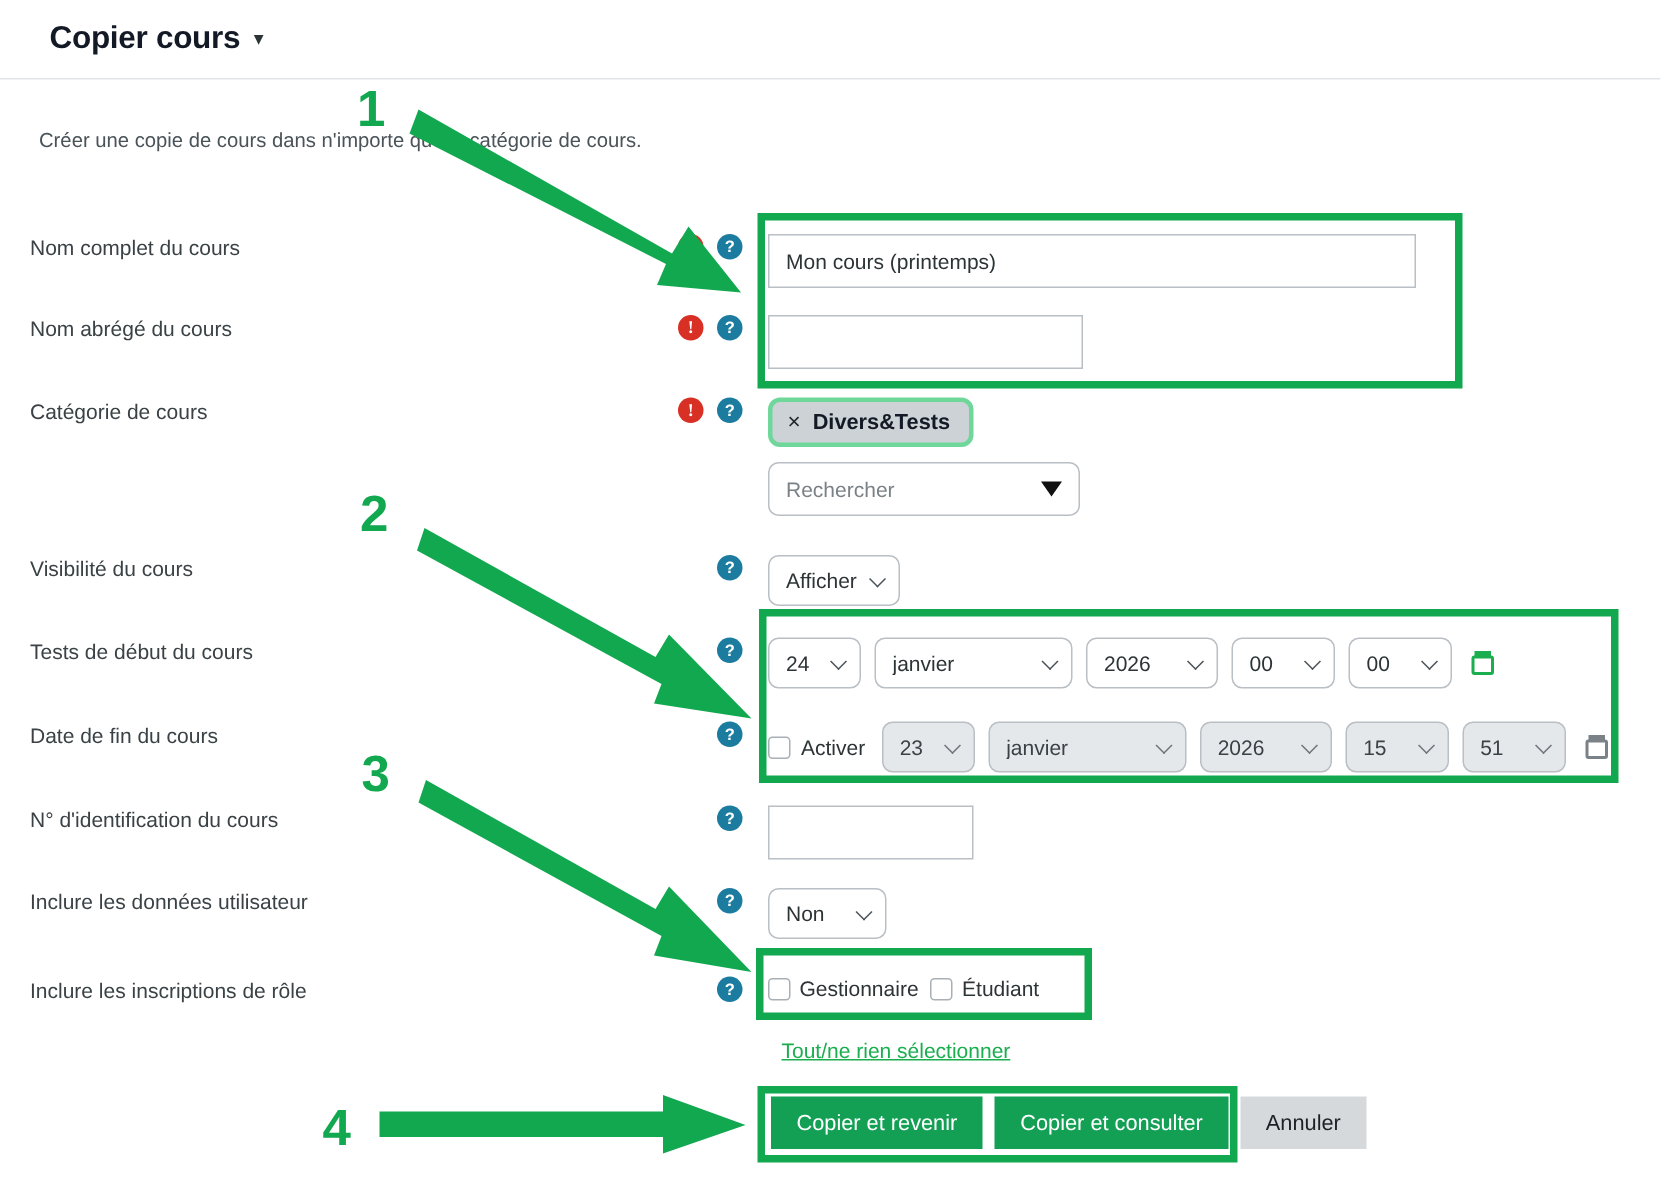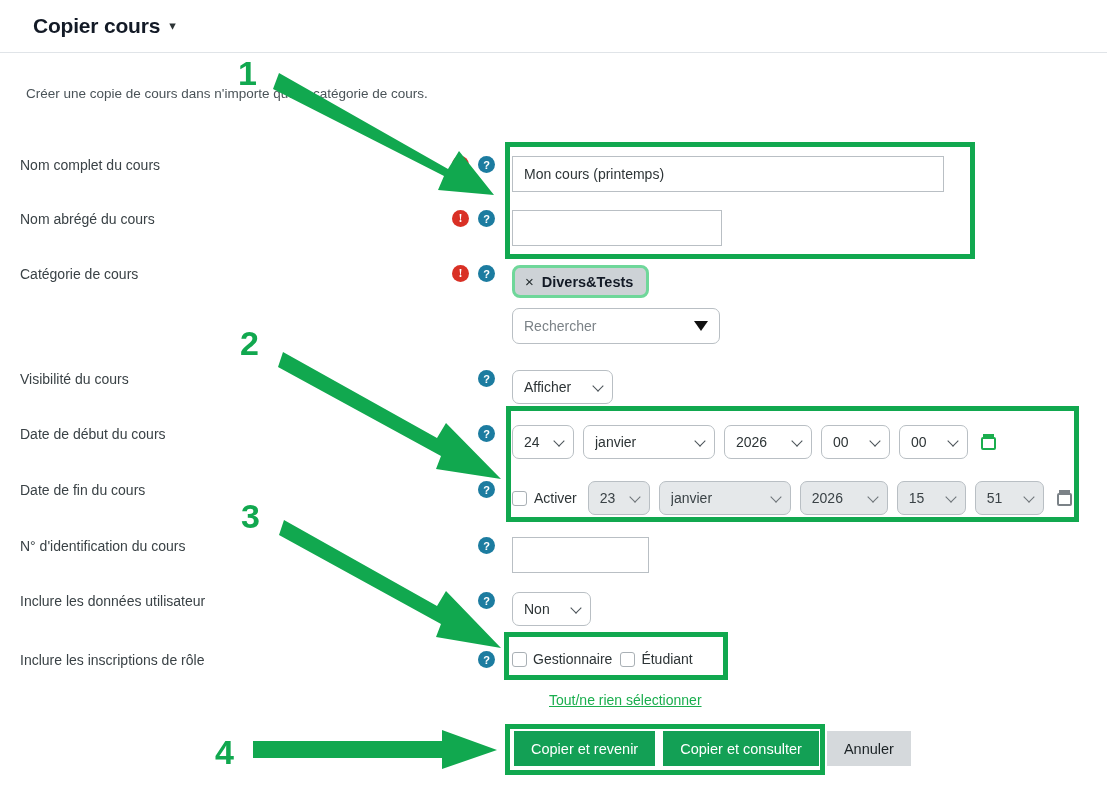--- a/index.html
+++ b/index.html
@@ -76,21 +76,21 @@
   .sel-wrap { position: relative; display: inline-block; }
   .sel-wrap::after {
     content: ""; position: absolute; right: 11px; top: 50%;
     width: 7px; height: 7px; margin-top: -5px;
     border-right: 1.6px solid #4a5358; border-bottom: 1.6px solid #4a5358;
     transform: rotate(45deg); pointer-events: none;
   }
   .sel-wrap.disabled::after { border-color: #6d7478; }
   select.sel.disabled { background: #e5e8ea; border-color: #b9bfc4; color: #3a4246; }
 
-  .w-visib { width: 101px; }
+  .w-visib { width: 88px; }
   .w-day   { width: 62px; }
   .w-month { width: 132px; }
   .w-year  { width: 88px; }
   .w-time  { width: 69px; }
   .w-non   { width: 79px; }
 
   
   .tag {
     display: inline-flex; align-items: center; gap: 8px;
     background: #cdd2d6; border: 3px solid #6fd79a; border-radius: 8px;
@@ -127,21 +127,21 @@
     width: 15px; height: 15px; border: 1px solid #a9b0b5; border-radius: 3px;
     background: #fff; flex: 0 0 15px;
   }
   .activer span { font-size: 14px; color: #2d3436; }
 
   
   .roles { display: flex; align-items: center; gap: 8px; font-size: 14px; }
   .roles .grp { display: flex; align-items: center; gap: 6px; }
   .selectall {
     position: absolute; left: 521px; top: 692px;
-    font-size: 14px; color: #1aae4e; margin-left: 28px;
+    font-size: 14px; color: #1aae4e;
   }
 
   
   .btnbar { position: absolute; left: 514px; top: 731px;
             display: flex; align-items: center; gap: 8px; }
   .btn {
     height: 35px; border-radius: 0; border: none; cursor: pointer;
     font-size: 14.5px; font-family: "Liberation Sans", sans-serif;
     padding: 0 17px;
   }
@@ -215,21 +215,21 @@
     <div class="field">
       <span class="sel-wrap">
         <select class="sel w-visib">
           <option>Afficher</option>
         </select>
       </span>
     </div>
   </div>
 
   <div class="row" style="margin-top:21px;">
-    <div class="row-label">Date de début du cours</div>
+    <div class="row-label">Tests de début du cours</div>
     <div class="icons nореq">
       <span class="help-icon">?</span>
     </div>
     <div class="field">
       <div class="date-line">
         <span class="sel-wrap"><select class="sel w-day"><option>24</option></select></span>
         <span class="sel-wrap"><select class="sel w-month"><option>janvier</option></select></span>
         <span class="sel-wrap"><select class="sel w-year"><option>2026</option></select></span>
         <span class="sel-wrap"><select class="sel w-time"><option>00</option></select></span>
         <span class="sel-wrap"><select class="sel w-time"><option>00</option></select></span>

